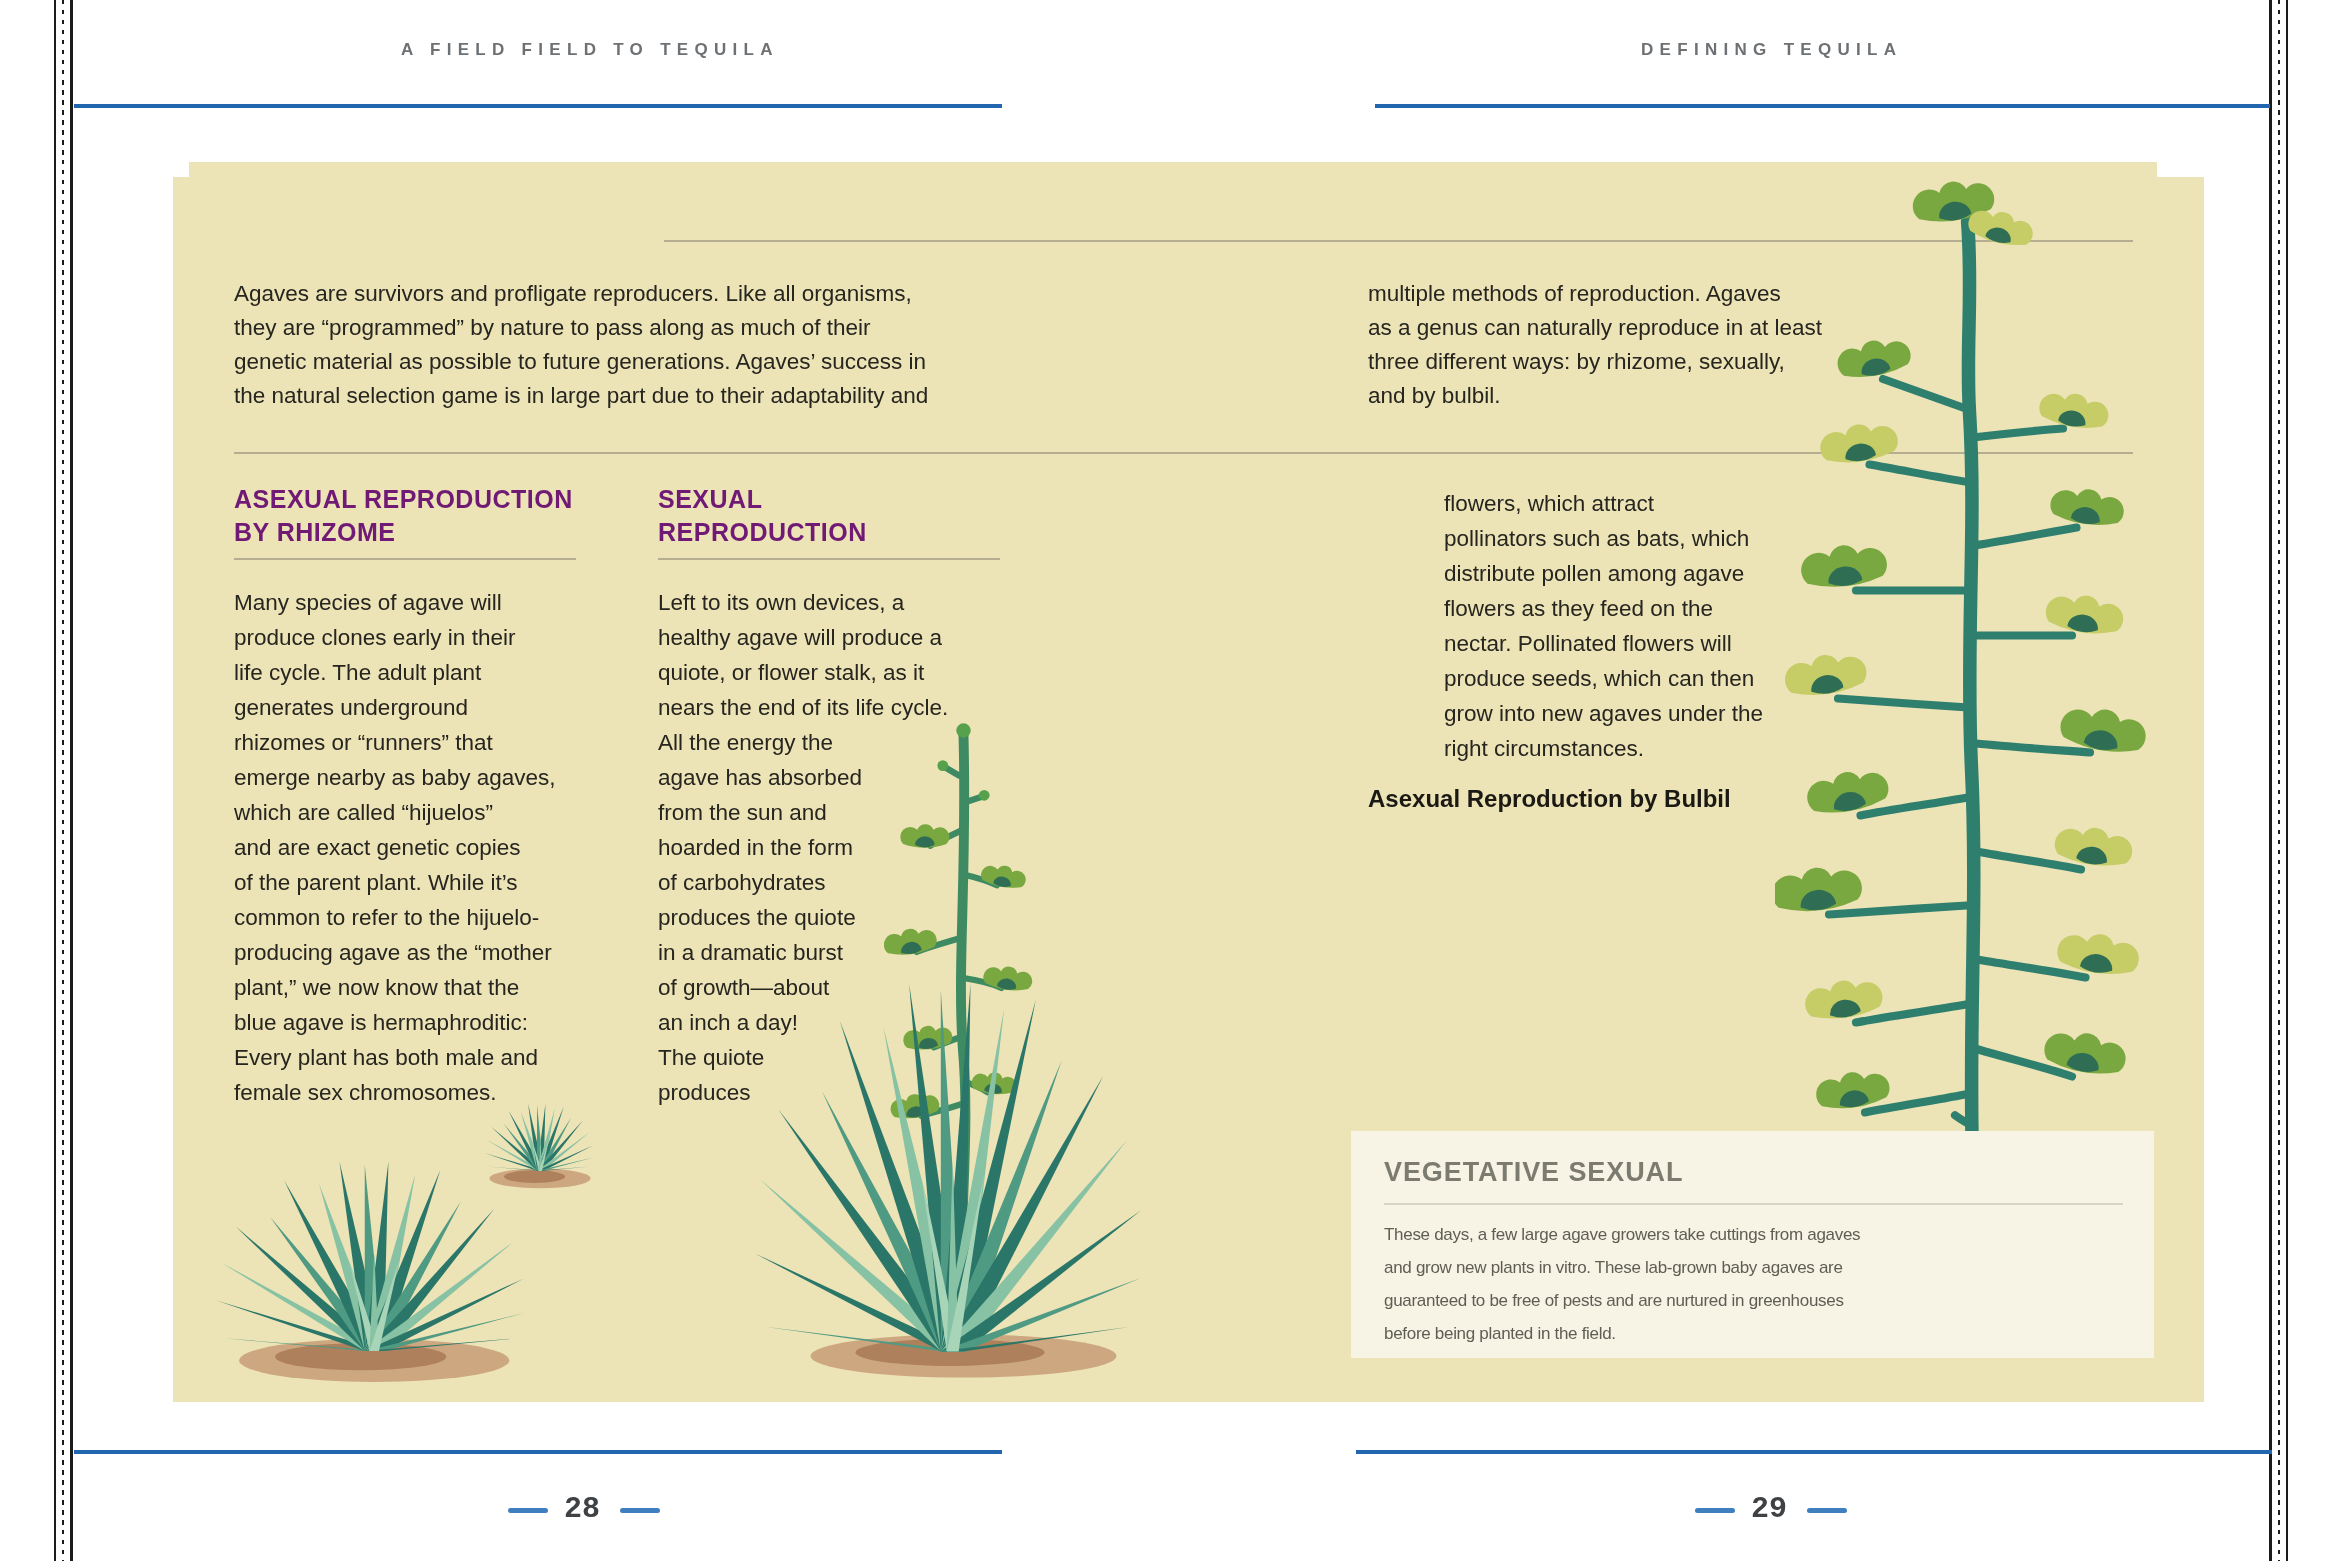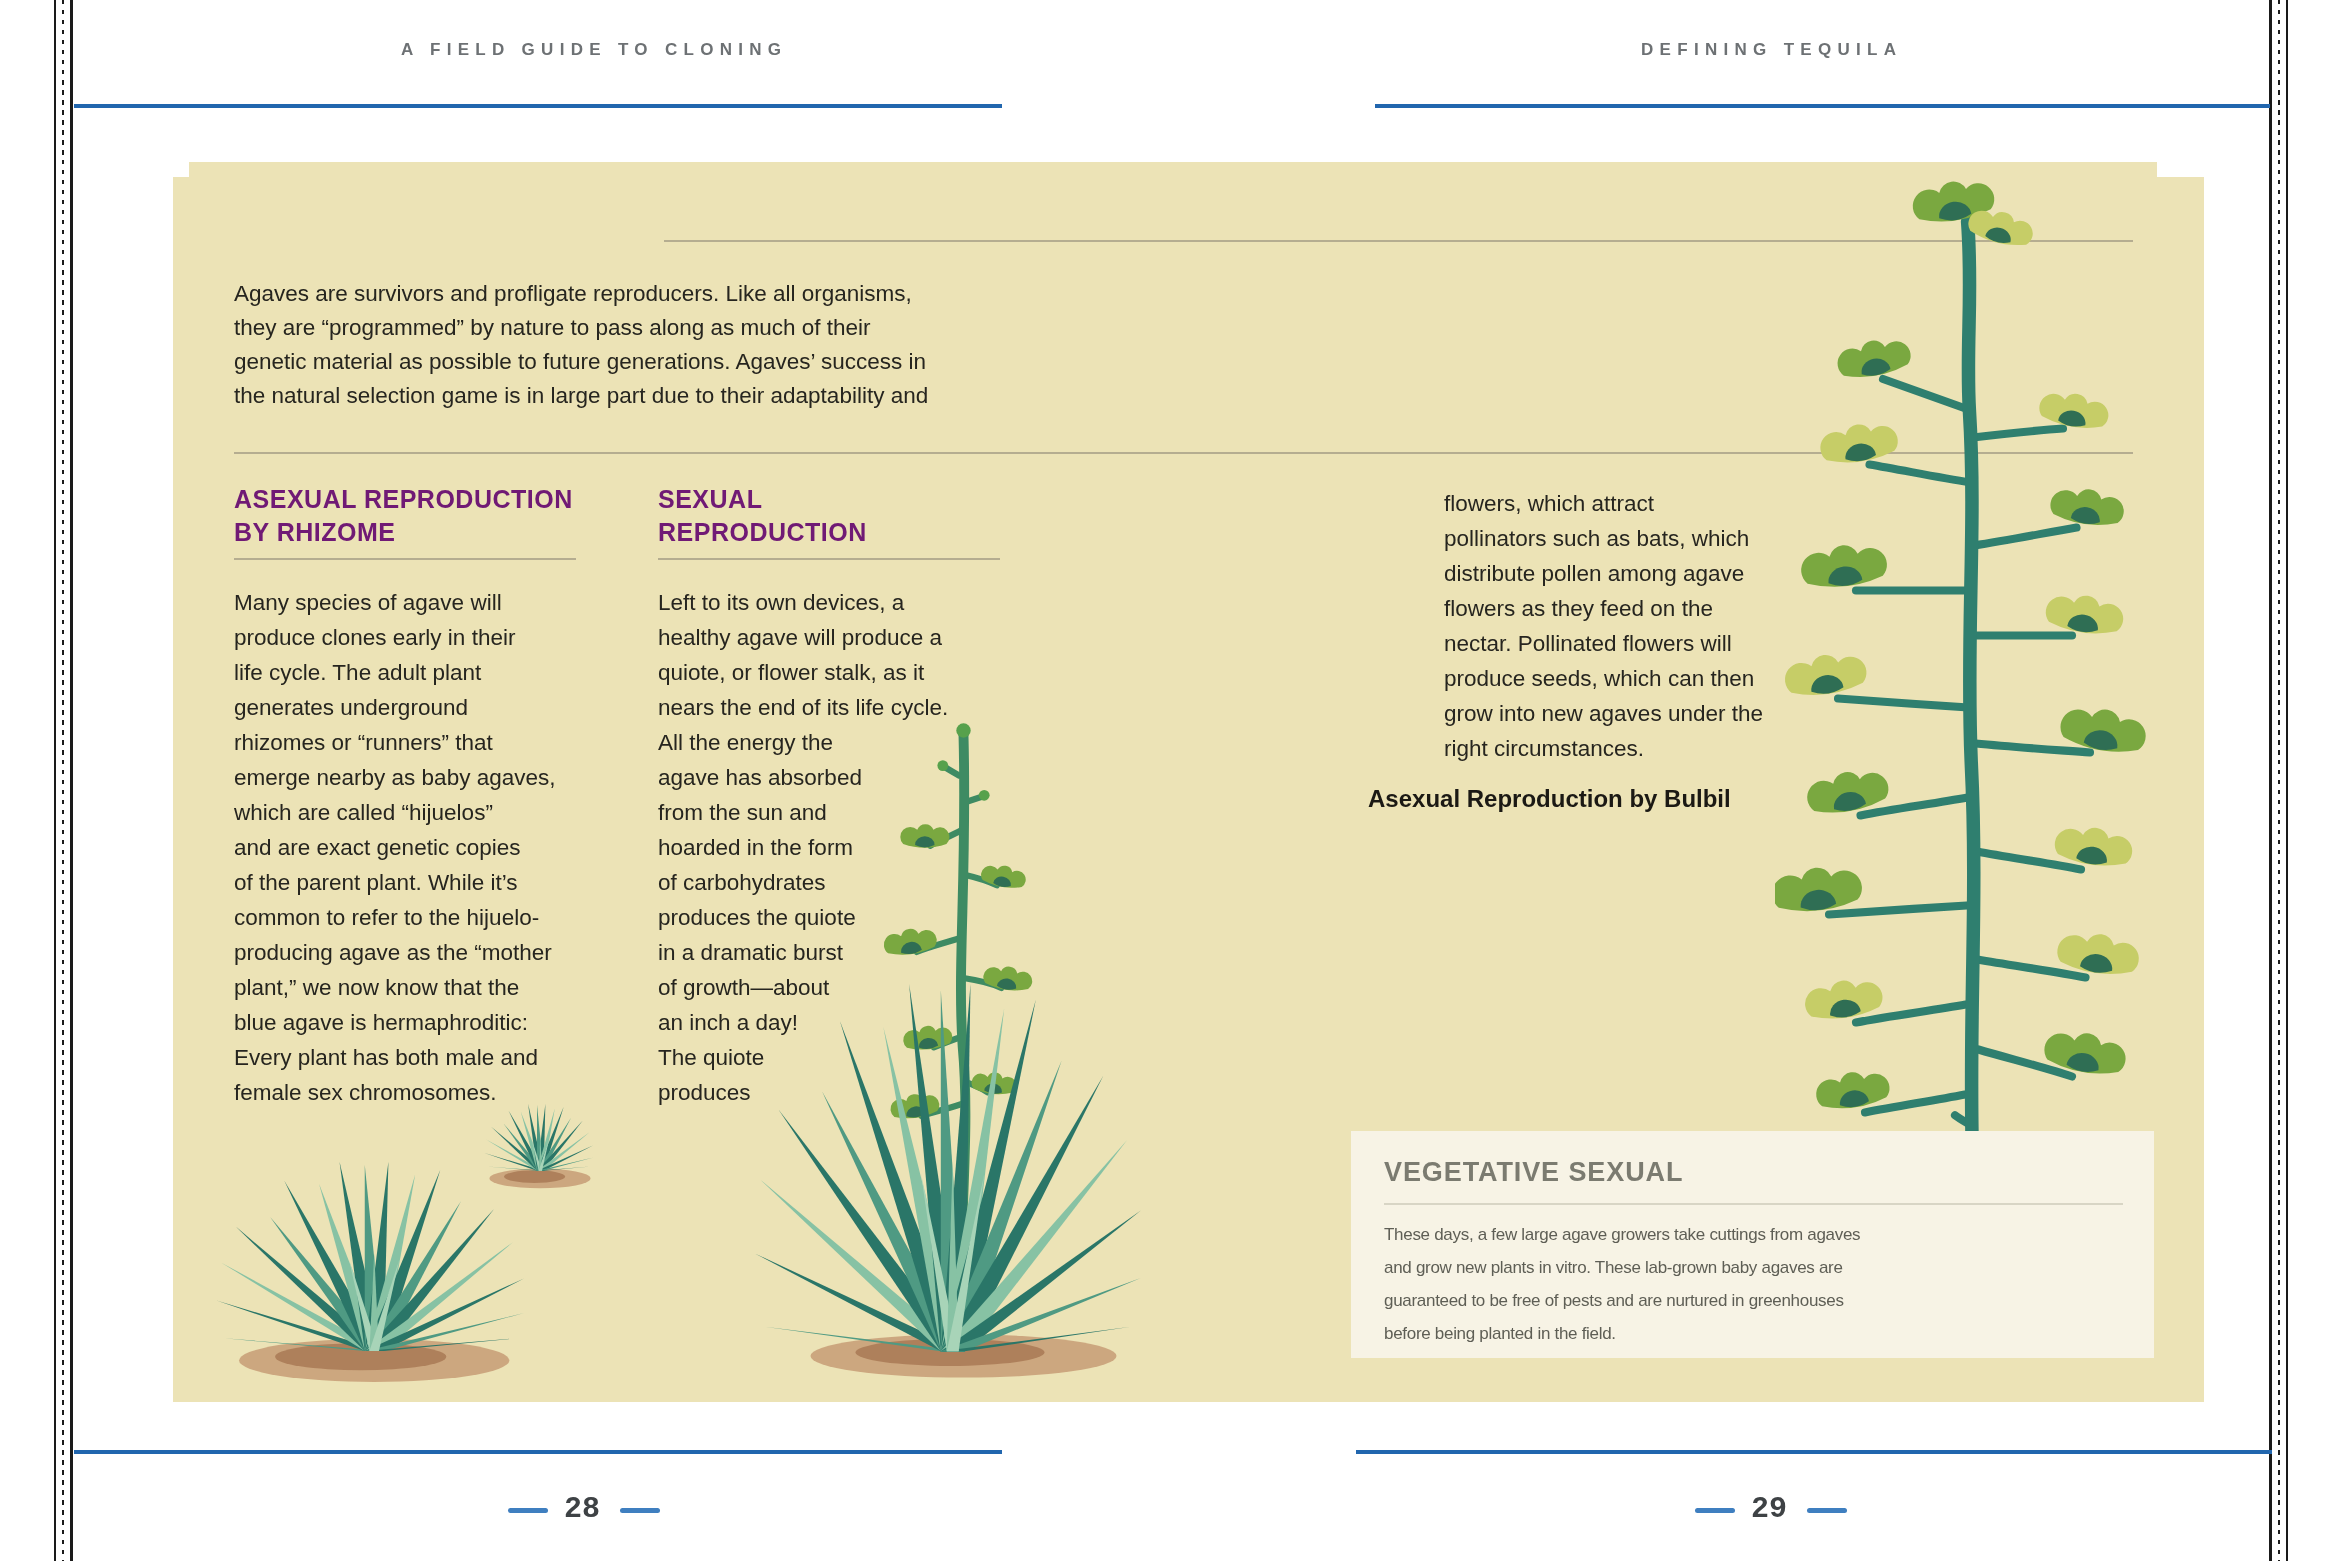--- a/index.html
+++ b/index.html
@@ -79,37 +79,41 @@
     </defs>
   </svg>
 
   <div class="edge" style="left:54px;width:1.8px"></div>
   <div class="edge dotted" style="left:62px;width:1.8px"></div>
   <div class="edge" style="left:70px;width:2.7px"></div>
   <div class="edge" style="left:2269px;width:2.7px"></div>
   <div class="edge dotted" style="left:2278px;width:1.8px"></div>
   <div class="edge" style="left:2286px;width:1.8px"></div>
 
-  <div class="running-head" style="left:401px">A FIELD GUIDE TO CLONING</div>
+  <div class="running-head" style="left:401px">A FIELD FIELD TO TEQUILA</div>
   <div class="running-head" style="left:1641px">DEFINING TEQUILA</div>
 
   <div class="rule-blue" style="left:74px;top:104px;width:928px"></div>
   <div class="rule-blue" style="left:1375px;top:104px;width:895px"></div>
   <div class="rule-blue" style="left:74px;top:1450px;width:928px"></div>
   <div class="rule-blue" style="left:1356px;top:1450px;width:916px"></div>
 
   <div class="panel" style="left:173px;top:177px;width:2031px;height:1225px"></div>
   <div class="panel" style="left:189px;top:162px;width:1968px;height:1225px"></div>
 
   <div class="hairline" style="left:664px;top:240px;width:1469px"></div>
 
   <div class="body-text" style="left:234px;top:277px;width:928px">Agaves are survivors and profligate reproducers. Like all organisms,
 they are “programmed” by nature to pass along as much of their
 genetic material as possible to future generations. Agaves’ success in
 the natural selection game is in large part due to their adaptability and</div>
+  <div class="body-text" style="left:1368px;top:277px;width:522px">multiple methods of reproduction. Agaves
+as a genus can naturally reproduce in at least
+three different ways: by rhizome, sexually,
+and by bulbil.</div>
 
   <div class="hairline" style="left:234px;top:452px;width:1899px"></div>
 
   <div class="col-head" style="left:234px;top:483px">ASEXUAL REPRODUCTION
 BY RHIZOME</div>
   <div class="hairline" style="left:234px;top:558px;width:342px"></div>
   <div class="body-text" style="left:234px;top:585px;width:441px;line-height:35px">Many species of agave will
 produce clones early in their
 life cycle. The adult plant
 generates underground

